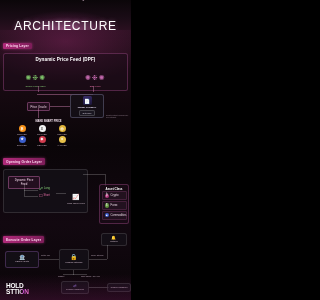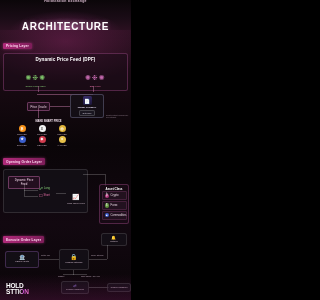--- a/index.html
+++ b/index.html
@@ -21,21 +21,21 @@
       radial-gradient(ellipse 70px 26px at 50% 105%, rgba(226,120,196,.55), rgba(120,40,96,.20) 55%, rgba(10,5,8,0) 80%),
       linear-gradient(180deg,#0b0609 0%, #1a0c16 60%, #2a1020 100%);
     display:flex; flex-direction:column; align-items:center; justify-content:center;
     overflow:hidden;
   }
   .hdr-sub {
     font-size:3.4px; letter-spacing:.35px; color:#e7c7dd;
     text-transform:none; font-weight:600; opacity:.9;
   }
   .hdr-title {
-    font-size:10px; letter-spacing:.7px; font-weight:700; color:#ffffff;
+    font-size:12px; letter-spacing:.7px; font-weight:400; color:#ffffff;
     margin-top:18px; text-shadow:0 0 4px rgba(255,180,230,.35);
   }
   
   .layer-tag {
     display:inline-block;
     font-size:3.3px; font-weight:700; letter-spacing:.15px;
     padding:1.4px 3px; border-radius:1px;
     color:#ffd9f0; background:linear-gradient(90deg,#b02a7a,#7d1d59);
     box-shadow:0 0 3px rgba(220,70,160,.5);
     position:relative; z-index:4;

